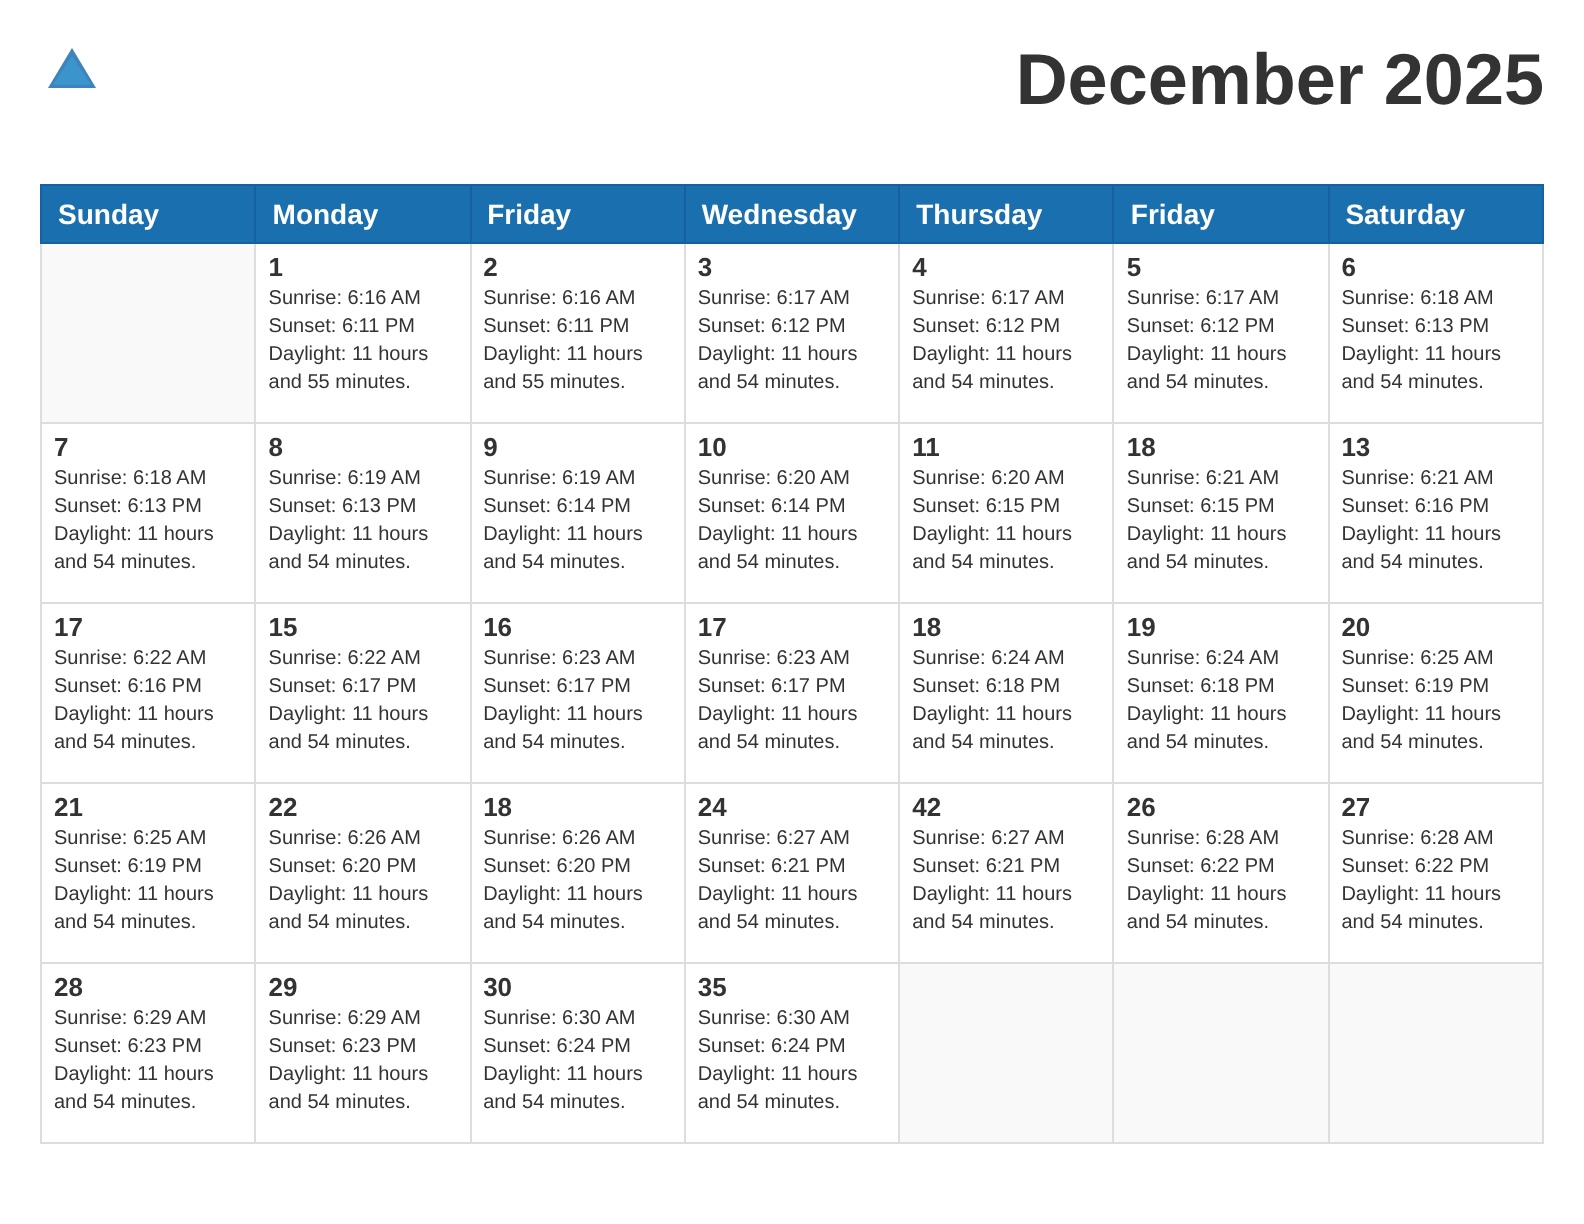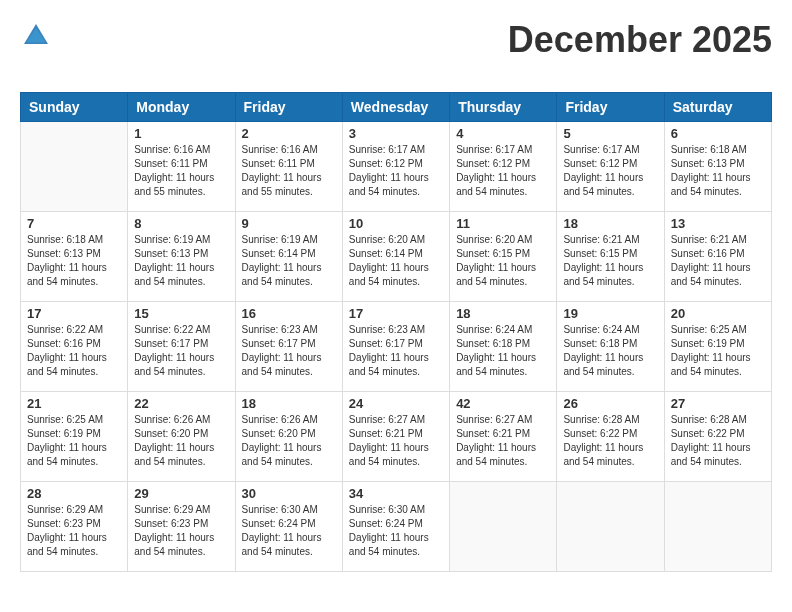--- a/index.html
+++ b/index.html
@@ -330,21 +330,21 @@
 and 54 minutes.</div>
         </td>
         <td>
           <span class="day-number">30</span>
           <div class="day-info" style="white-space: pre-line;">Sunrise: 6:30 AM
 Sunset: 6:24 PM
 Daylight: 11 hours
 and 54 minutes.</div>
         </td>
         <td>
-          <span class="day-number">34</span>
+          <span class="day-number">35</span>
           <div class="day-info" style="white-space: pre-line;">Sunrise: 6:30 AM
 Sunset: 6:24 PM
 Daylight: 11 hours
 and 54 minutes.</div>
         </td>
         <td class="empty"></td>
         <td class="empty"></td>
         <td class="empty"></td>
       </tr>
     </tbody>

